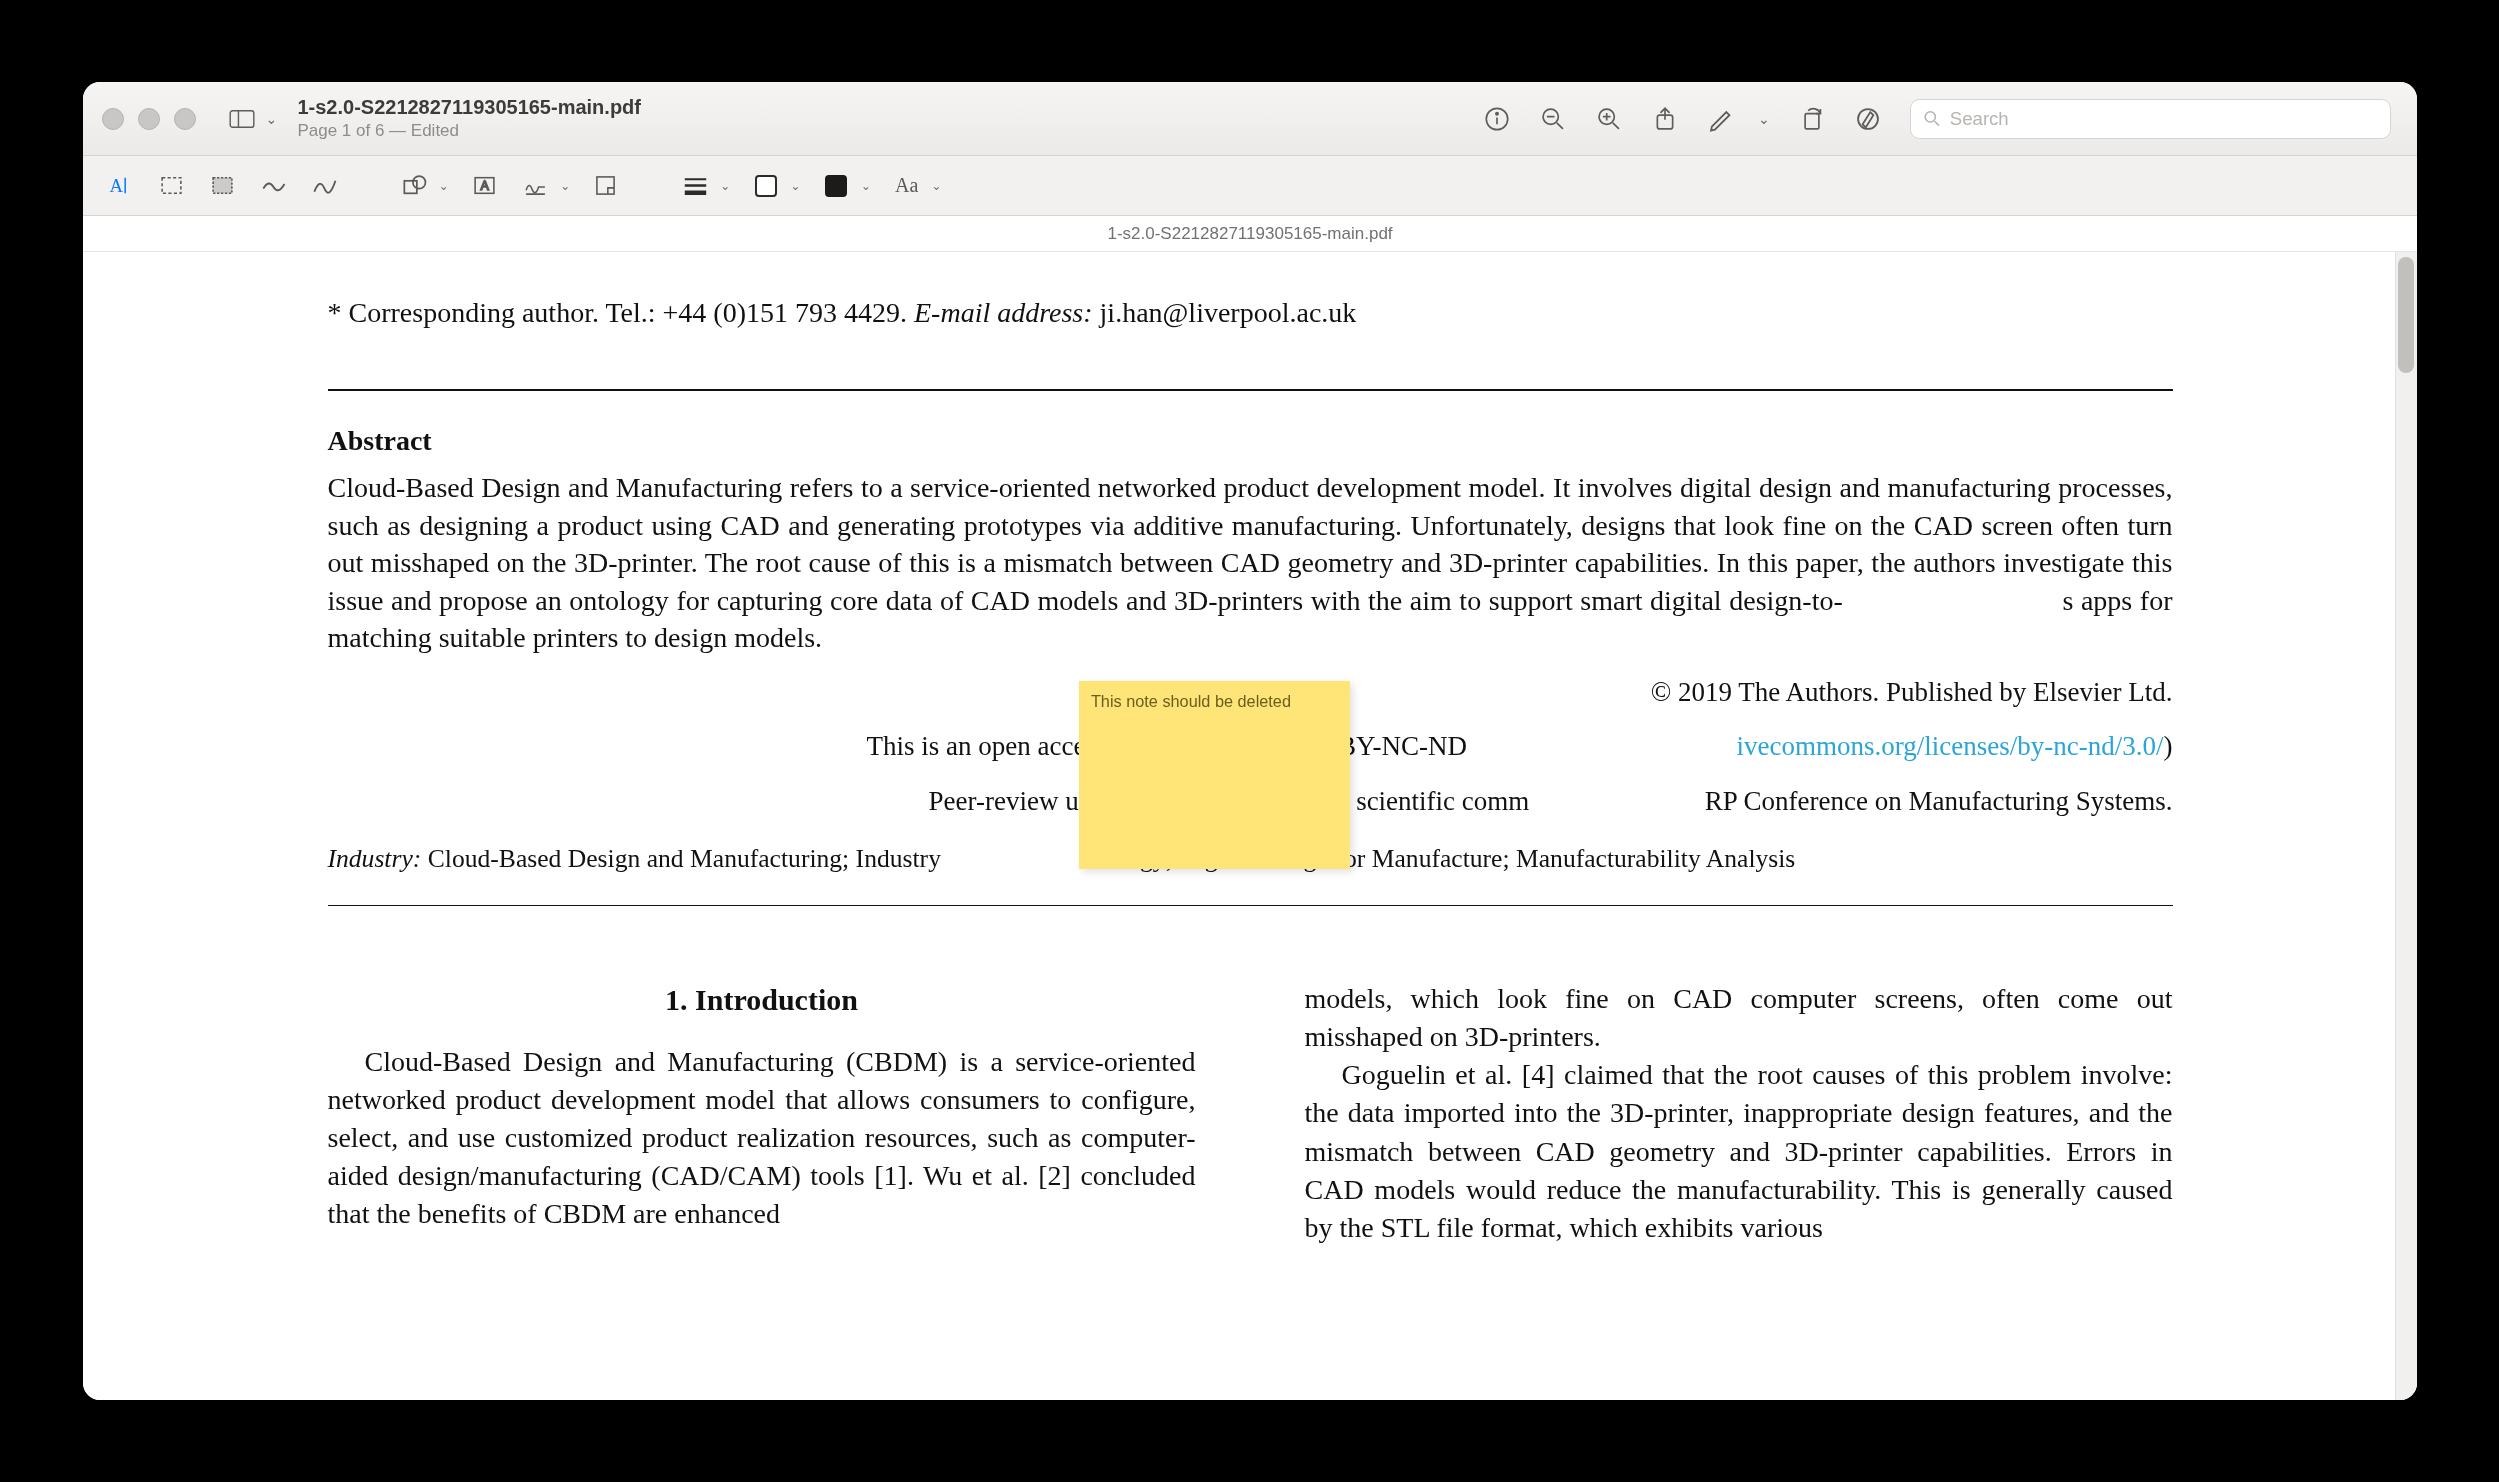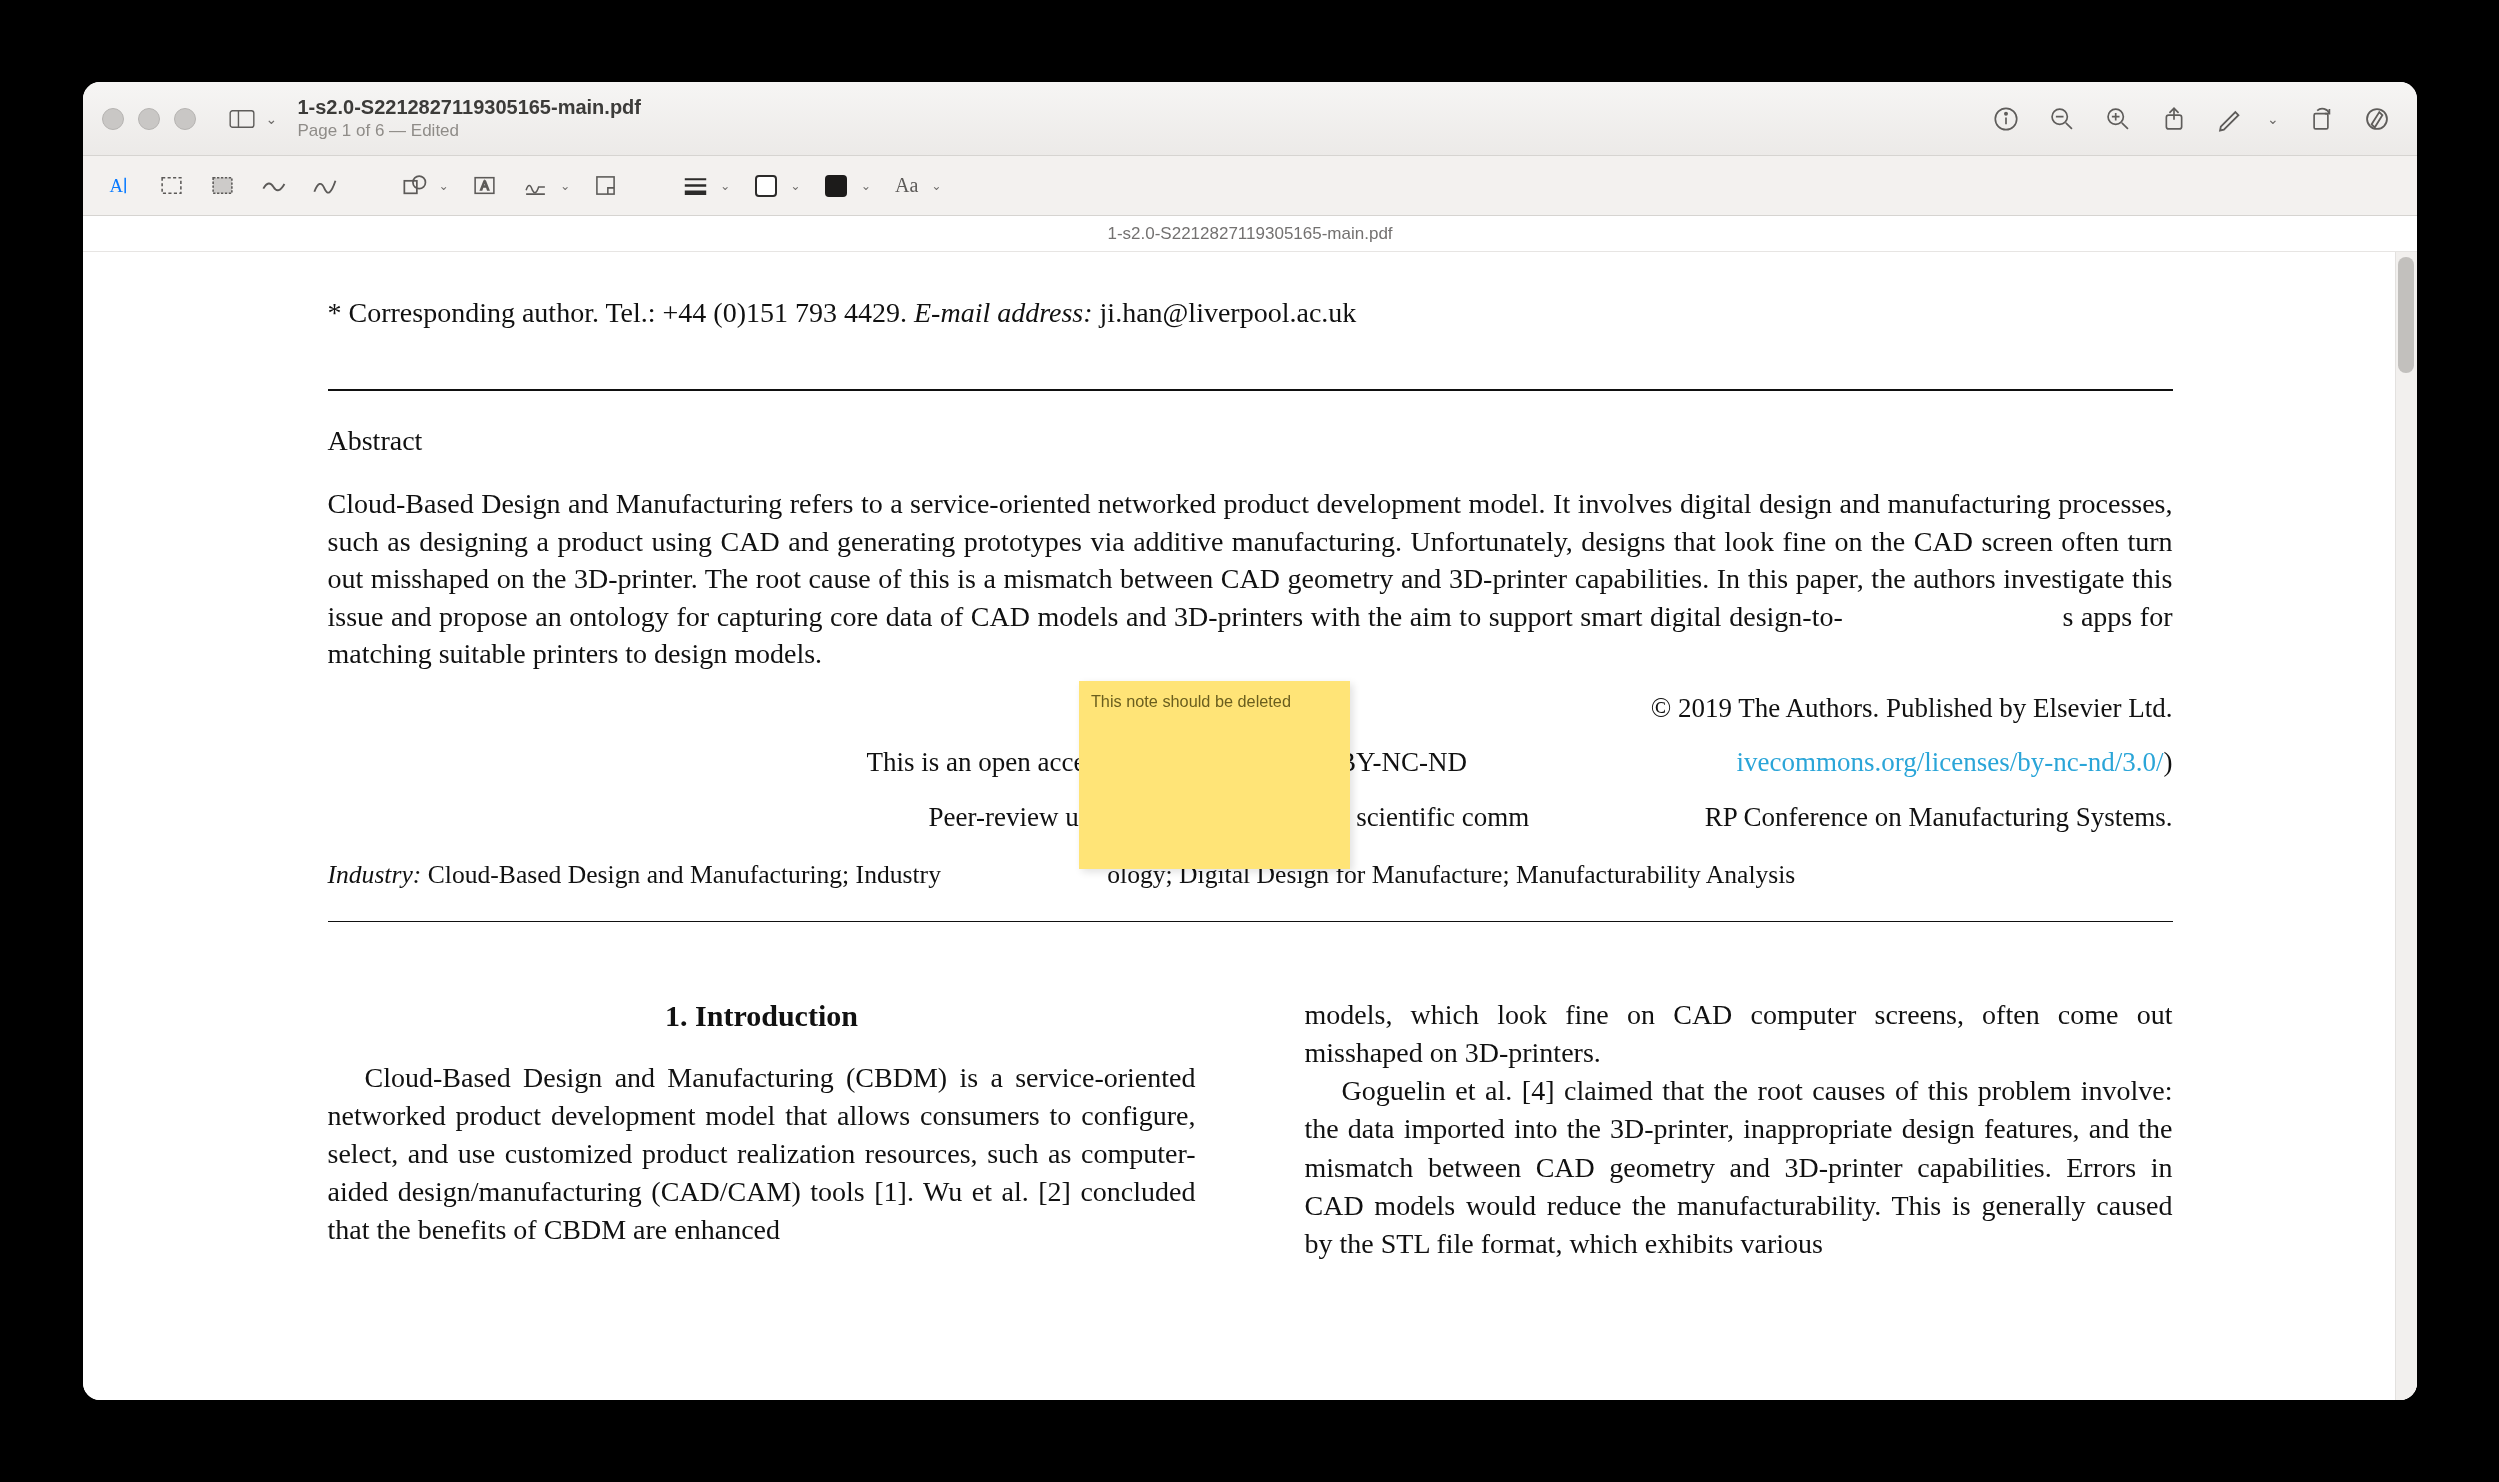--- a/index.html
+++ b/index.html
@@ -75,21 +75,21 @@
     width: 2155px;
     margin: 0 auto;
     padding: 31px 155px 0 155px;
     font-family: "Times New Roman", Times, serif;
     color:#111;
   }
   .corr { font-size: 28px; margin-top: 14px; }
   .corr .label { font-style: italic; }
   .hr { border-top: 2.3px solid #111; margin: 60px 0 34px 0; }
   .hr2 { border-top: 1.6px solid #111; margin: 31px 0 0 0; }
-  .abs-title { font-weight:400; font-size: 28px; margin-bottom: 28px; }
+  .abs-title { font-weight:700; font-size: 28px; margin-bottom: 12px; }
   .abs-body { font-size: 28px; text-align: justify; line-height: 1.34; }
   .meta { font-size: 27px; margin-top: 18.6px; line-height: 1.32; text-align: right; }
   .link { color:#2aa5d8; }
   .kw { font-size: 25.6px; margin-top: 25px; }
   .kw .klabel { font-style: italic; }
   .twocol { display:flex; gap: 109px; margin-top: 74px; }
   .col { flex:1; font-size: 28px; text-align: justify; line-height: 1.36; }
   .sec-title { font-weight:700; font-size:30px; margin-bottom: 22px; text-align:center; }
   .indent { text-indent: 37px; }
   .sticky {
@@ -165,20 +165,27 @@
             <path d="M12 6 A 10 10 0 0 1 28 10"></path>
             <polyline points="28,4 28,10 22,10"></polyline>
           </svg>
       </div>
       <div class="tb-icon">
         <svg viewBox="0 0 34 34" fill="none" stroke="#0a7bff" stroke-width="2.4">
             <circle cx="17" cy="17" r="13"></circle>
             <path d="M10 24 L20 8 L24 12 L14 28 Z"></path>
           </svg>
       </div>
+      <div class="search-field">
+        <svg viewBox="0 0 24 24" width="18.6" height="18.6" fill="none" stroke="#b7b4b1" stroke-width="2.2">
+            <circle cx="10" cy="10" r="7"></circle>
+            <line x1="16" y1="16" x2="22" y2="22"></line>
+          </svg>
+        <input type="text" placeholder="Search" style="">
+      </div>
     </div>
   </div>
 
   <div class="markup-bar">
     <div class="mb-btn active">
       <svg viewBox="0 0 32 32">
           <text x="2" y="24" font-size="24" font-family="Times" fill="#0a7bff">A</text>
           <line x1="22" y1="6" x2="22" y2="26" stroke="#0a7bff" stroke-width="2"></line>
         </svg>
     </div>

